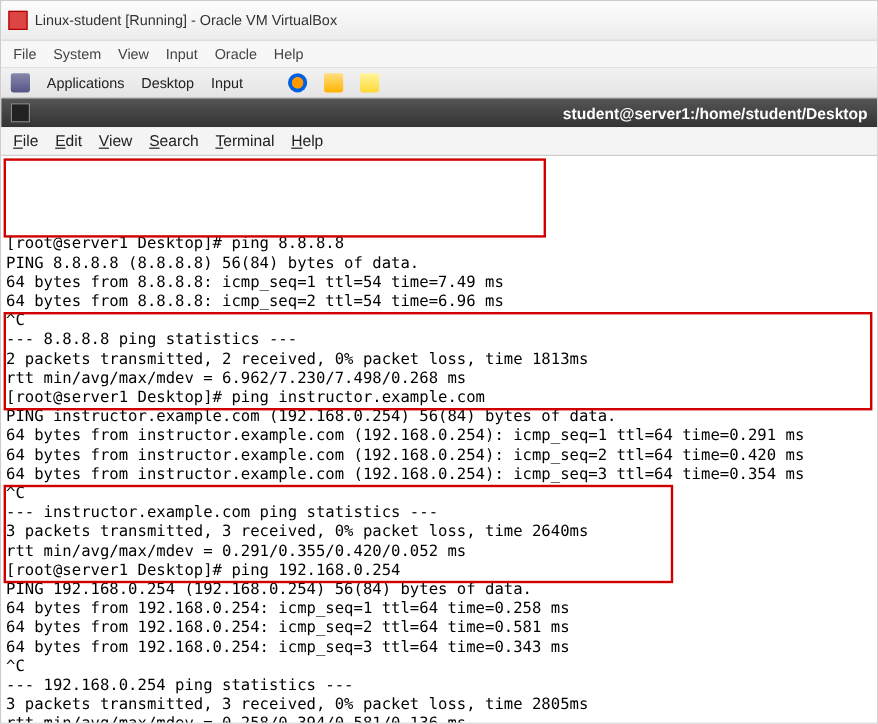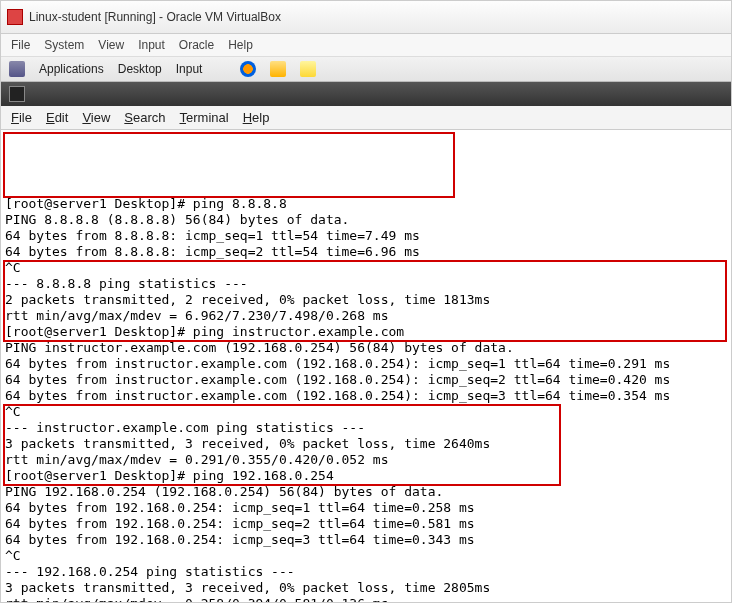--- a/index.html
+++ b/index.html
@@ -122,20 +122,21 @@
   <span>Input</span>
   <span style="width:10px"></span>
   <span class="gnome-icon ff-icon"></span>
   <span class="gnome-icon folder-icon"></span>
   <span class="gnome-icon note-icon"></span>
 </div>
 
 <div class="term-titlebar">
   <span class="term-icon"></span>
   <span class="spacer"></span>
+  <span>student@server1:/home/student/Desktop</span>
 </div>
 
 <div class="term-menu">
   <span><span class="ul">F</span>ile</span>
   <span><span class="ul">E</span>dit</span>
   <span><span class="ul">V</span>iew</span>
   <span><span class="ul">S</span>earch</span>
   <span><span class="ul">T</span>erminal</span>
   <span><span class="ul">H</span>elp</span>
 </div>

